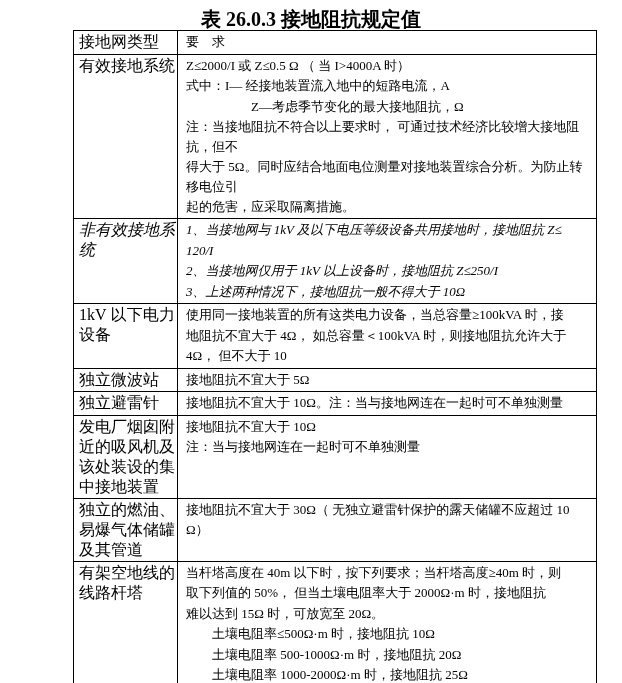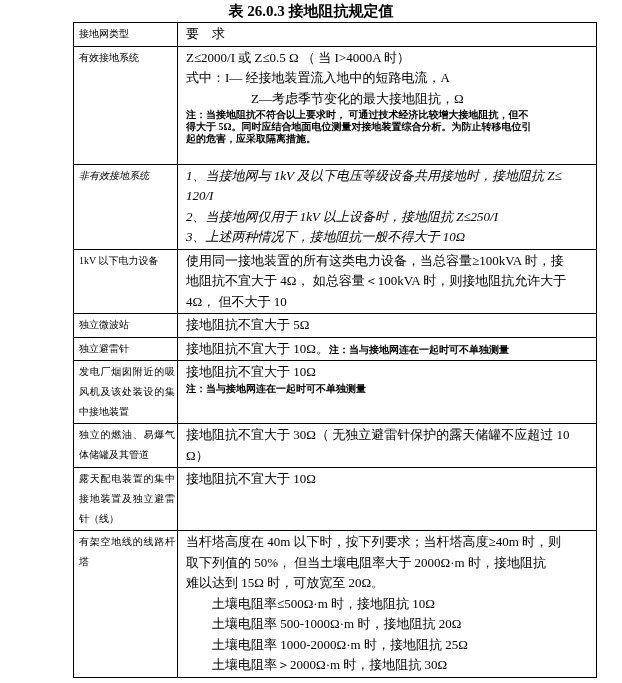--- a/index.html
+++ b/index.html
@@ -6,54 +6,53 @@
   body{
     width:622px;height:683px;
     background:#ffffff;color:#000000;
     font-family:"Liberation Serif","DejaVu Serif",serif;
     overflow:hidden;
   }
   .doc-title{
     width:622px;
     text-align:center;
     font-weight:bold;
-    font-size:15px;
-    padding-top:3px;
+    font-size:20px;
+    padding-top:11px;
     height:19px;
     line-height:17px;
   }
   table.spec{
     border-collapse:collapse;
     table-layout:fixed;
     width:524px;
     margin-left:73px;
   }
   table.spec td{
     border:1px solid #000;
     vertical-align:top;
   }
   col.c1{width:104px;}
   td.type-cell{
-    font-size:10px;
+    font-size:16px;
     line-height:20px;
     padding:1px 2px 1px 5px;
     text-align:justify;
   }
   td.req-cell{
     font-size:13px;
     line-height:20.5px;
     padding:1px 4px 1px 8px;
   }
   .main-text{white-space:pre-wrap;}
   .block{display:block;}
   .note-text{
-    font-size:10px;
-    line-height:12px;
+    font-size:13px;
+    line-height:20px;
     white-space:pre-wrap;
-    font-weight:bold;
   }
   tr.rh0{height:21px;}
   tr.rh1{height:118px;}
   tr.rh2{height:84px;font-style:italic;}
   tr.rh3{height:63px;}
   tr.rh4{height:22px;margin-top:32px;}
   tr.rh5{height:21px;}
   tr.rh6{height:62px;}
   tr.rh7{height:41px;}
   tr.rh8{height:61px;}
@@ -130,26 +129,20 @@
   </tr>
 
   <tr class="rh7">
     <td class="type-cell">独立的燃油、易爆气体储罐及其管道</td>
     <td class="req-cell">
       <span class="main-text block">接地阻抗不宜大于 30Ω（ 无独立避雷针保护的露天储罐不应超过 10
 Ω）</span>
     </td>
   </tr>
 
-  <tr class="rh8">
-    <td class="type-cell">露天配电装置的集中接地装置及独立避雷针（线）</td>
-    <td class="req-cell">
-      <span class="main-text block">接地阻抗不宜大于 10Ω</span>
-    </td>
-  </tr>
 
   <tr class="rh9">
     <td class="type-cell">有架空地线的线路杆塔</td>
     <td class="req-cell">
       <span class="main-text block">当杆塔高度在 40m 以下时，按下列要求；当杆塔高度≥40m 时，则
 取下列值的 50%， 但当土壤电阻率大于 2000Ω·m 时，接地阻抗
 难以达到 15Ω 时，可放宽至 20Ω。
 　　土壤电阻率≤500Ω·m 时，接地阻抗 10Ω
 　　土壤电阻率 500-1000Ω·m 时，接地阻抗 20Ω
 　　土壤电阻率 1000-2000Ω·m 时，接地阻抗 25Ω

